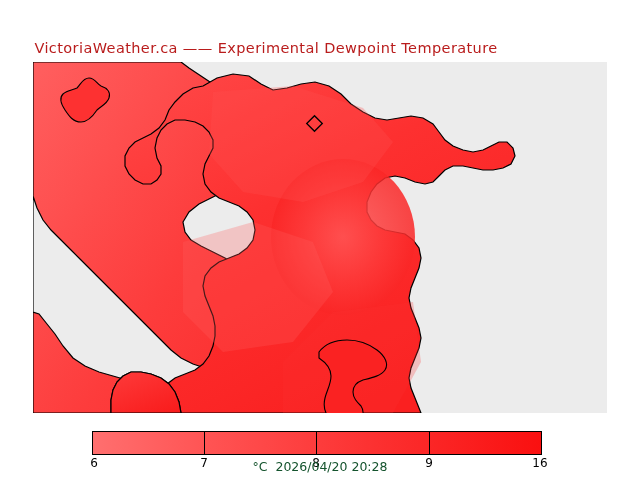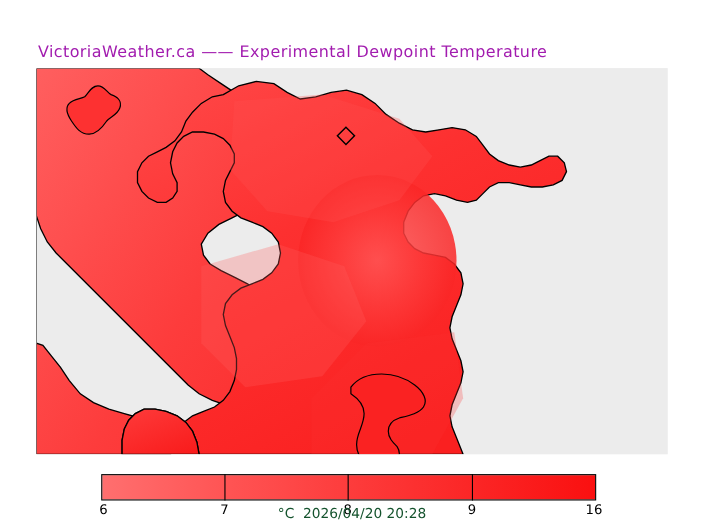--- a/index.html
+++ b/index.html
@@ -12,21 +12,21 @@
   }
   #stage{position:absolute;left:0;top:0;width:640px;height:480px;}
 
   
   .title{
     position:absolute;
     left:0;top:40px;width:532px;
     text-align:center;
     font-size:14.5px;
     letter-spacing:.4px;
-    color:#a21caf;
+    color:#b91c1c;
     white-space:pre;
   }
 
   
   .map-frame{
     position:absolute;
     left:33px;top:62px;
     width:574px;height:351px;
     background:#ececec;
     overflow:hidden;

